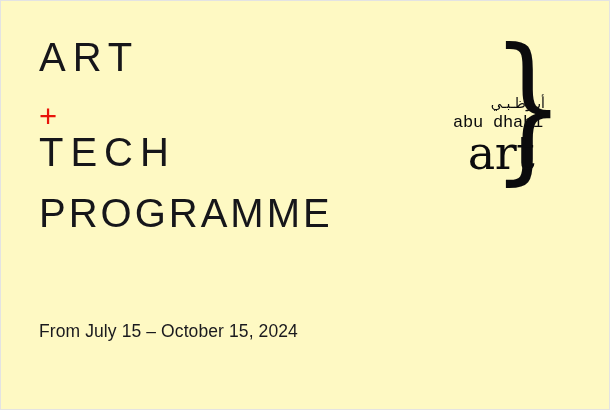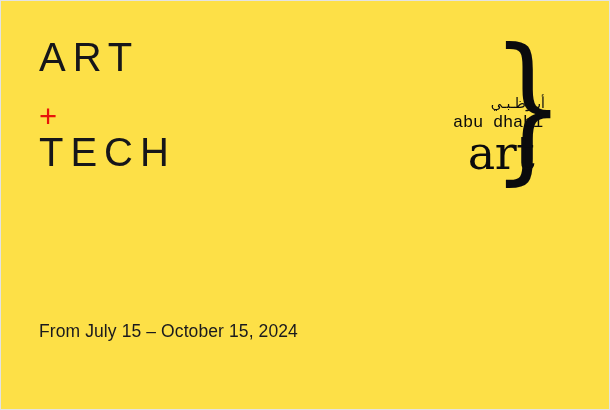--- a/index.html
+++ b/index.html
@@ -5,21 +5,21 @@
   html, body {
     margin: 0;
     padding: 0;
     background: #ffffff;
   }
 
   #poster {
     position: relative;
     width: 610px;
     height: 410px;
-    background: #fde047;
+    background: #fef9c3;
     border: 1px solid #e3e3e3;
     box-sizing: border-box;
     overflow: hidden;
     font-family: "Liberation Sans", sans-serif;
     -webkit-font-smoothing: antialiased;
   }
 
   
   .headline-block {
     position: absolute;
@@ -158,20 +158,21 @@
 </style>
 </head>
 <body>
 
 <div id="poster">
 
   <div class="headline-block">
     <div class="headline-line line-art">ART</div>
     <div class="headline-line line-plus">+</div>
     <div class="headline-line line-tech">TECH</div>
+    <div class="headline-line line-programme">PROGRAMME</div>
   </div>
 
   <div class="logo">
     <div class="logo-brace">}</div>
     <div class="logo-arabic-sub">أبـوظـبـي</div>
     <div class="logo-latin-sub">abu dhabi</div>
     <div class="logo-art">art</div>
   </div>
 
   <div class="credits">

